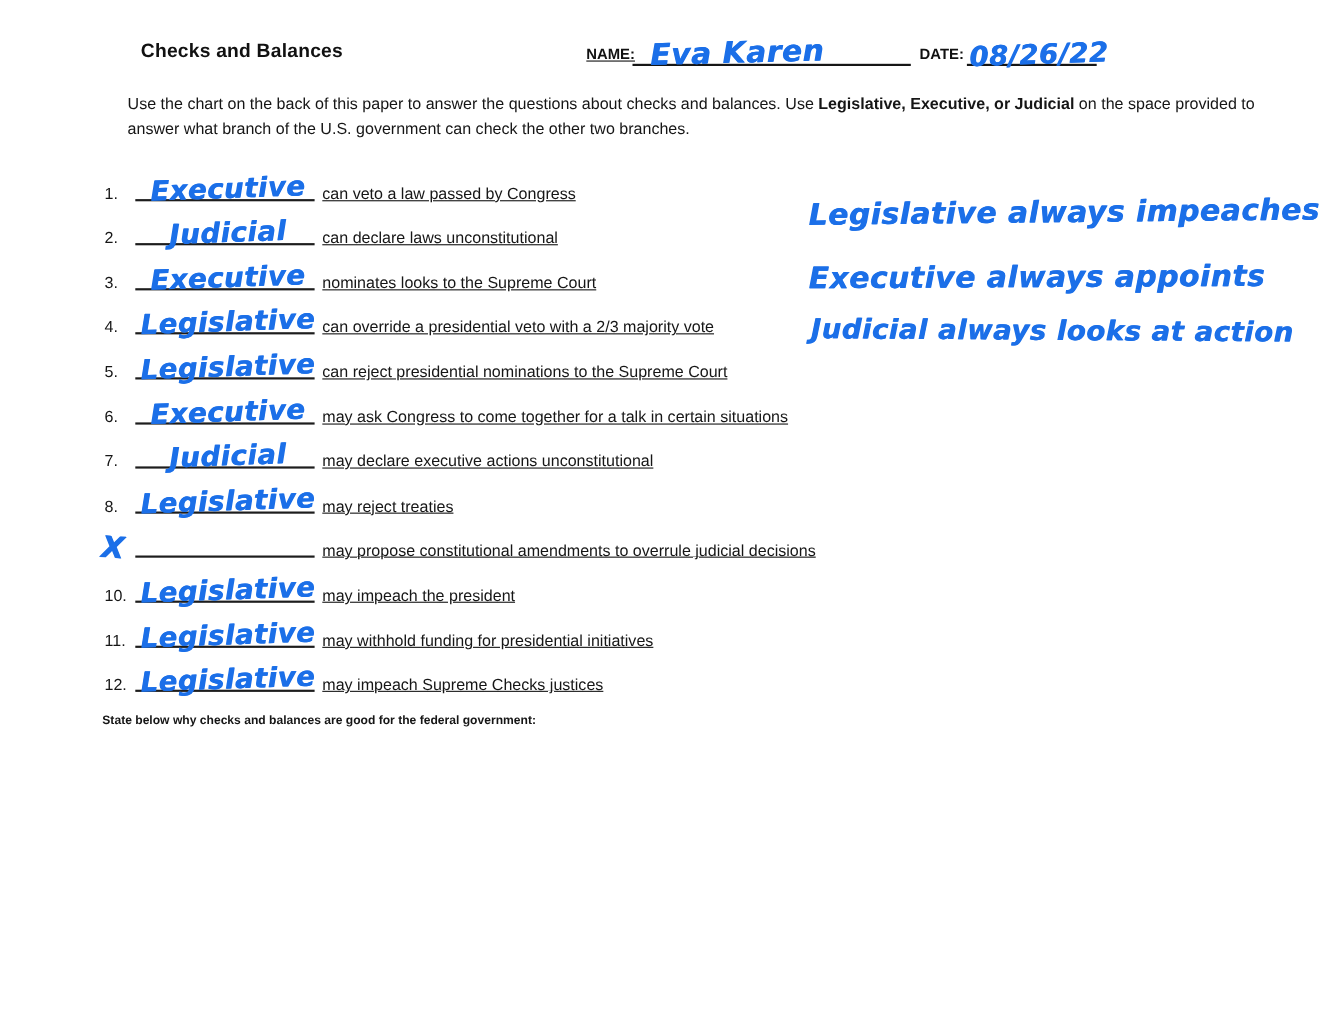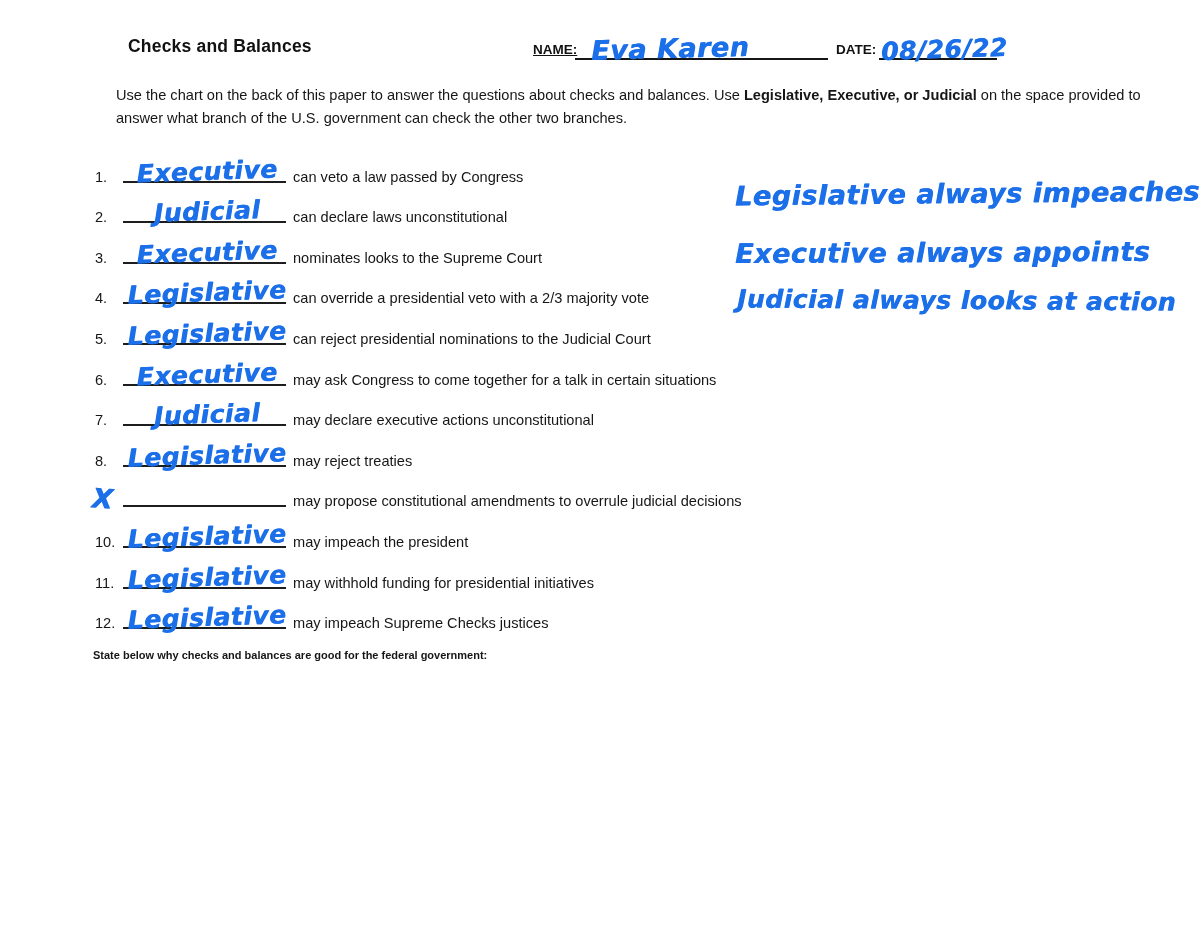--- a/index.html
+++ b/index.html
@@ -94,20 +94,21 @@
     font-size: 25px;
     white-space: nowrap;
     transform: rotate(-2deg);
   }
   .q-text {
     position: absolute;
     left: 200px; bottom: 11px;
     font-size: 14.6px;
     white-space: nowrap;
     color: #161616;
+    text-decoration: underline;
   }
   .x-mark {
     position: absolute;
     left: -1px; bottom: 6px;
     font-size: 27px;
     transform: rotate(4deg);
   }
   .margin-notes {
     position: absolute;
     left: 735px; top: 178px;
@@ -172,21 +173,21 @@
       <div class="q-row">
         <span class="q-num">4.</span>
         <span class="q-line"></span>
         <span class="q-answer hand">Legislative</span>
         <span class="q-text">can override a presidential veto with a 2/3 majority vote</span>
       </div>
       <div class="q-row">
         <span class="q-num">5.</span>
         <span class="q-line"></span>
         <span class="q-answer hand">Legislative</span>
-        <span class="q-text">can reject presidential nominations to the Judicial Court</span>
+        <span class="q-text">can reject presidential nominations to the Supreme Court</span>
       </div>
       <div class="q-row">
         <span class="q-num">6.</span>
         <span class="q-line"></span>
         <span class="q-answer hand">Executive</span>
         <span class="q-text">may ask Congress to come together for a talk in certain situations</span>
       </div>
       <div class="q-row">
         <span class="q-num">7.</span>
         <span class="q-line"></span>

